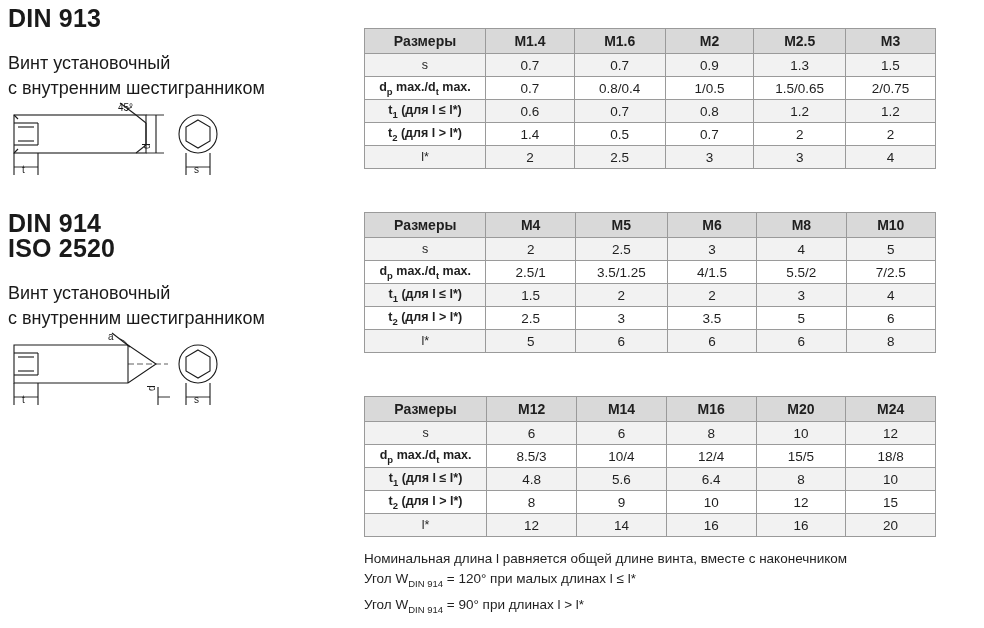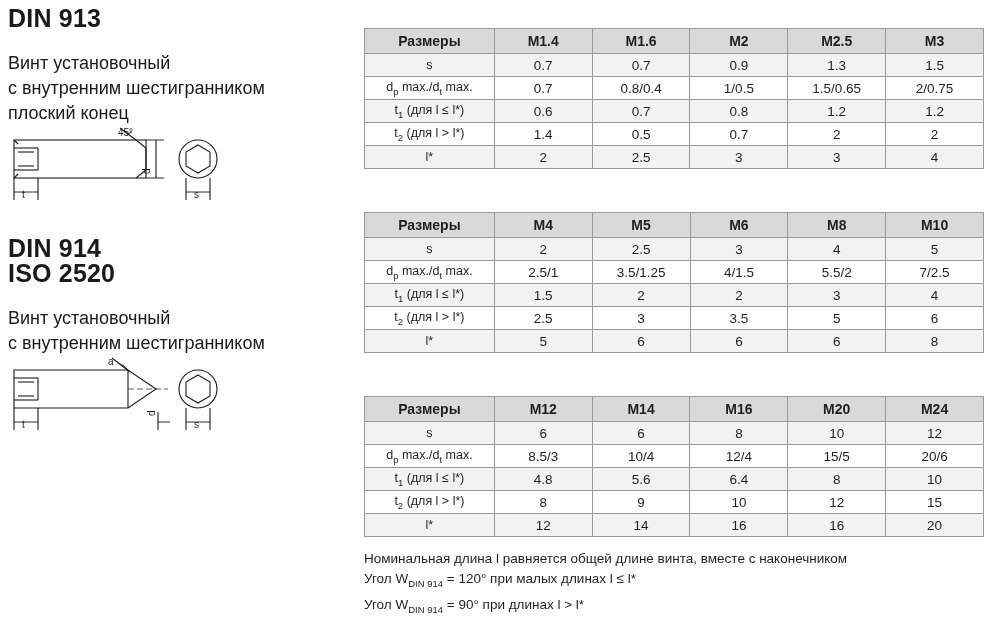--- a/index.html
+++ b/index.html
@@ -41,21 +41,21 @@
     width: 232px;
     height: 84px;
     margin-top: 0;
   }
   .drawing svg { display: block; }
 
   
   .tbl-wrap { position: absolute; }
   table.dims {
     border-collapse: collapse;
-    width: 620px;
+    width: 572px;
     background: #be185d;
   }
   table.dims th, table.dims td {
     border: 1px solid #9a9a9a;
     text-align: center;
     font-size: 13.5px;
     height: 23px;
     padding: 0 2px;
     color: #1f1f1f;
   }
@@ -70,21 +70,21 @@
   table.dims tbody td.rowhdr {
     background: #f2f2f2;
     font-size: 12.5px;
     width: 130px;
   }
   table.dims tbody tr:nth-child(even) td.rowhdr { background: #ffffff; }
   table.dims col.c0 { width: 130px; }
   table.dims col.cx { width: 98px; }
 
   .sub { font-size: 9.5px; vertical-align: sub; }
-  .tiny { font-size: 10.5px; }
+  .tiny { font-size: 10.5px; font-weight: bold; }
 
   
   .notes {
     position: absolute;
     left: 364px;
     top: 549px;
     width: 600px;
     font-size: 13.5px;
     line-height: 19px;
     color: #1f1f1f;
@@ -97,21 +97,20 @@
 
 <div id="page">
 
   <div class="left-col">
 
     <div>
       <div class="std-title">DIN 913</div>
       <div class="desc">
         <div>Винт установочный</div>
         <div>с внутренним шестигранником</div>
-        <div>плоский конец</div>
       </div>
 
       <div class="drawing">
         <svg width="232" height="84" viewBox="0 0 232 84">
           <g fill="none" stroke="#1a1a1a" stroke-width="1.1">
 
             <rect x="6" y="14" width="132" height="38"></rect>
 
             <line x1="6" y1="22" x2="30" y2="22"></line>
             <line x1="6" y1="44" x2="30" y2="44"></line>
@@ -364,21 +363,21 @@
           <td>8</td>
           <td>10</td>
           <td>12</td>
         </tr>
         <tr>
           <td class="rowhdr tiny">d<span class="sub">p</span> max./d<span class="sub">t</span> max.</td>
           <td>8.5/3</td>
           <td>10/4</td>
           <td>12/4</td>
           <td>15/5</td>
-          <td>20/6</td>
+          <td>18/8</td>
         </tr>
         <tr>
           <td class="rowhdr tiny">t<span class="sub">1</span> (для l ≤ l*)</td>
           <td>4.8</td>
           <td>5.6</td>
           <td>6.4</td>
           <td>8</td>
           <td>10</td>
         </tr>
         <tr>

